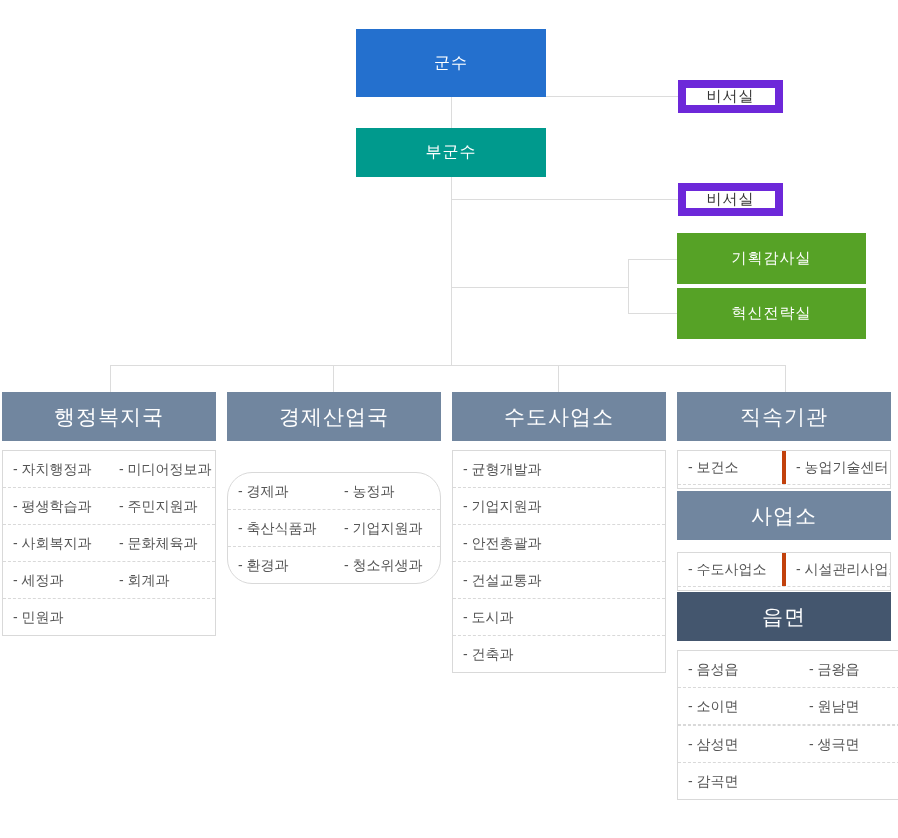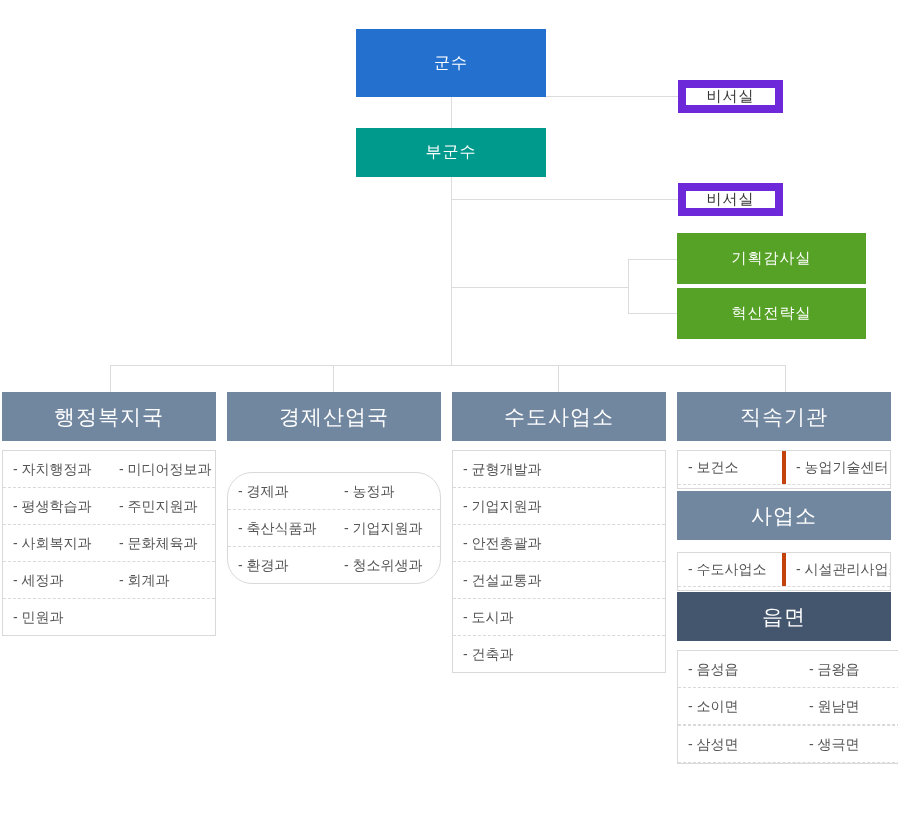--- a/index.html
+++ b/index.html
@@ -143,17 +143,18 @@
       <div class="cell">- 소이면</div>
       <div class="cell">- 원남면</div>
     </div>
     <div class="row">
     </div>
     <div class="row">
       <div class="cell">- 삼성면</div>
       <div class="cell">- 생극면</div>
     </div>
     <div class="row">
+      <div class="cell">- 감곡면</div>
       <div class="cell"></div>
     </div>
   </div>
 
 </div>
 
 </body></html>

